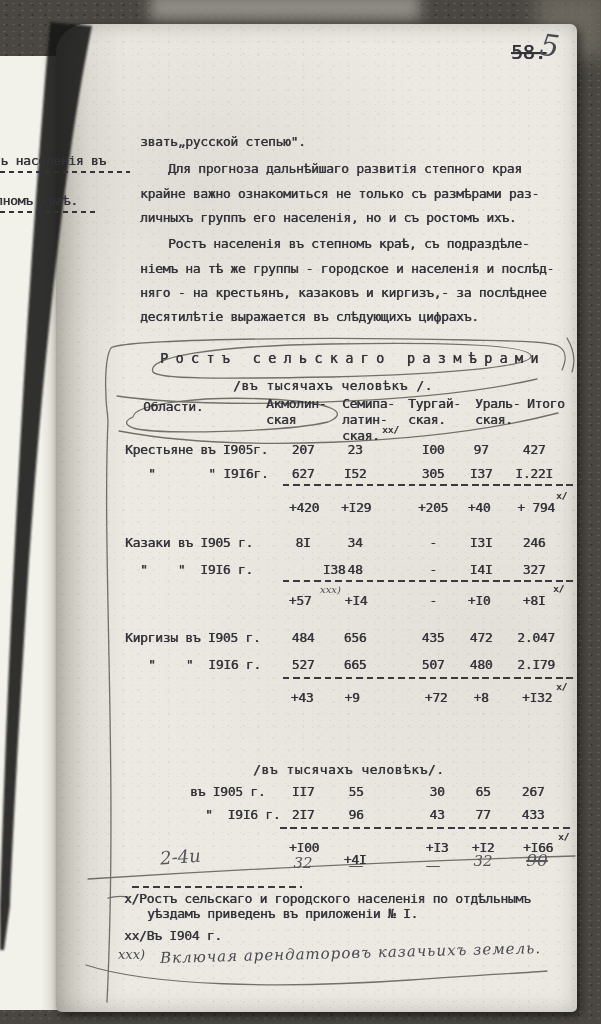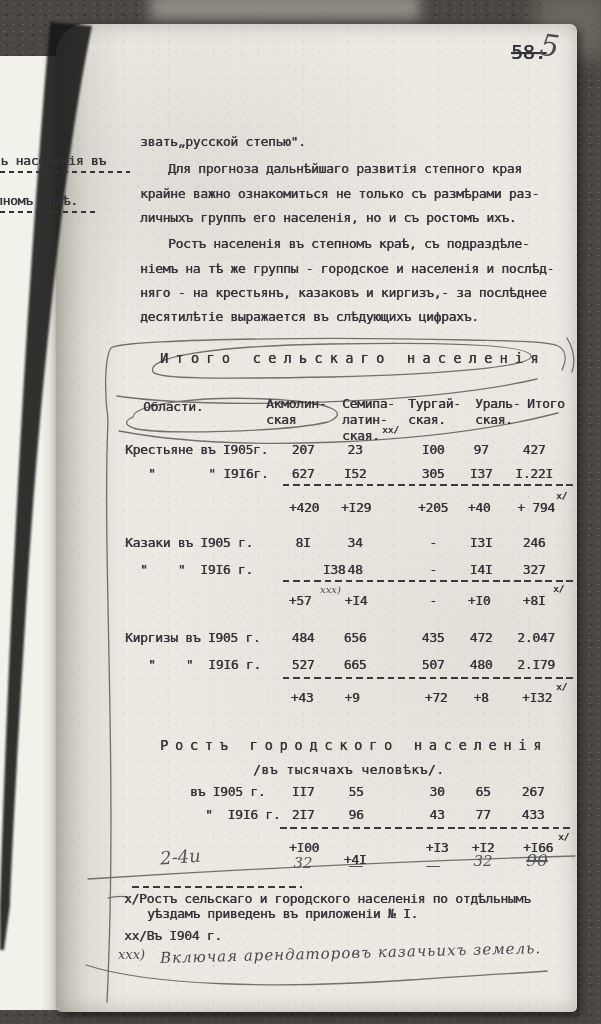--- a/index.html
+++ b/index.html
@@ -78,21 +78,22 @@
 
     <span class="typed" style="left:140px;top:134px;">звать„русской степью".</span>
     <span class="typed" style="left:168px;top:161px;">Для прогноза дальнѣйшаго развитія степного края</span>
     <span class="typed" style="left:140px;top:186px;">крайне важно ознакомиться не только съ размѣрами раз-</span>
     <span class="typed" style="left:140px;top:210px;">личныхъ группъ его населенія, но и съ ростомъ ихъ.</span>
     <span class="typed" style="left:168px;top:236px;">Ростъ населенія въ степномъ краѣ, съ подраздѣле-</span>
     <span class="typed" style="left:140px;top:261px;">ніемъ на тѣ же группы - городское и населенія и послѣд-</span>
     <span class="typed" style="left:140px;top:285px;">няго - на крестьянъ, казаковъ и киргизъ,- за послѣднее</span>
     <span class="typed" style="left:140px;top:309px;">десятилѣтіе выражается въ слѣдующихъ цифрахъ.</span>
 
-    <span class="typed t-title" style="left:160px;top:350px;">Итого сельскаго населенія</span>
+    <span class="typed t-title" style="left:160px;top:350px;">Ростъ сельскаго размѣрами</span>
+    <span class="typed t-sub" style="left:233px;top:378px;">/въ тысячахъ человѣкъ /.</span>
 
     <span class="typed" style="left:143px;top:399px;">Области.</span>
     <span class="typed" style="left:266px;top:396px;">Акмолин-</span>
     <span class="typed" style="left:266px;top:412px;">ская</span>
     <span class="typed" style="left:342px;top:396px;">Семипа-</span>
     <span class="typed" style="left:342px;top:412px;">латин-</span>
     <span class="typed" style="left:342px;top:428px;">ская.</span>
     <span class="typed sup" style="left:382px;top:424px;">хх/</span>
     <span class="typed" style="left:408px;top:396px;">Тургай-</span>
     <span class="typed" style="left:408px;top:412px;">ская.</span>
@@ -154,21 +155,20 @@
     <span class="typed val" style="left:481px;top:657px;">480</span>
     <span class="typed val" style="left:536px;top:657px;">2.I79</span>
     <div class="tdash" style="left:283px;top:677px;width:290px;"></div>
     <span class="typed val" style="left:302px;top:690px;">+43</span>
     <span class="typed val" style="left:352px;top:690px;">+9</span>
     <span class="typed val" style="left:436px;top:690px;">+72</span>
     <span class="typed val" style="left:481px;top:690px;">+8</span>
     <span class="typed val" style="left:537px;top:690px;">+I32</span>
     <span class="typed sup" style="left:556px;top:681px;">x/</span>
 
-    <span class="typed t-title" style="left:160px;top:737px;letter-spacing:6.8px;">Ростъ городского населенія</span>
     <span class="typed t-sub" style="left:253px;top:762px;">/въ тысячахъ человѣкъ/.</span>
     <span class="typed" style="left:190px;top:784px;">въ I905 г.</span>
     <span class="typed val" style="left:303px;top:784px;">II7</span>
     <span class="typed val" style="left:356px;top:784px;">55</span>
     <span class="typed val" style="left:437px;top:784px;">30</span>
     <span class="typed val" style="left:483px;top:784px;">65</span>
     <span class="typed val" style="left:533px;top:784px;">267</span>
     <span class="typed" style="left:205px;top:807px;">"  I9I6 г.</span>
     <span class="typed val" style="left:303px;top:807px;">2I7</span>
     <span class="typed val" style="left:356px;top:807px;">96</span>

